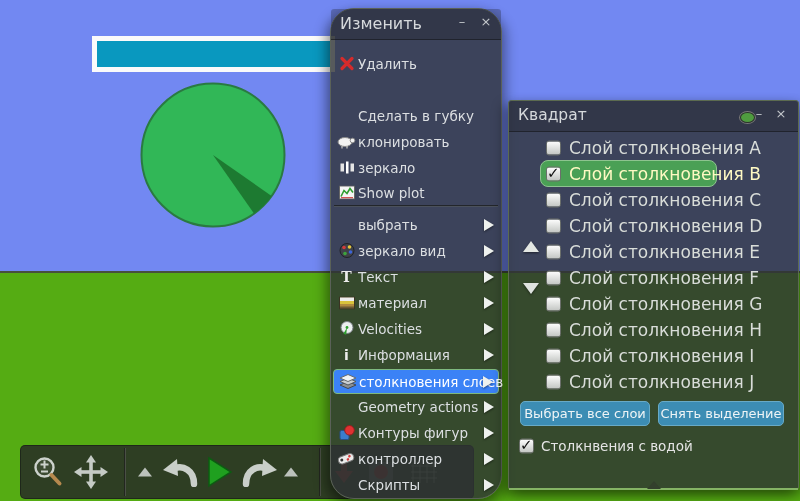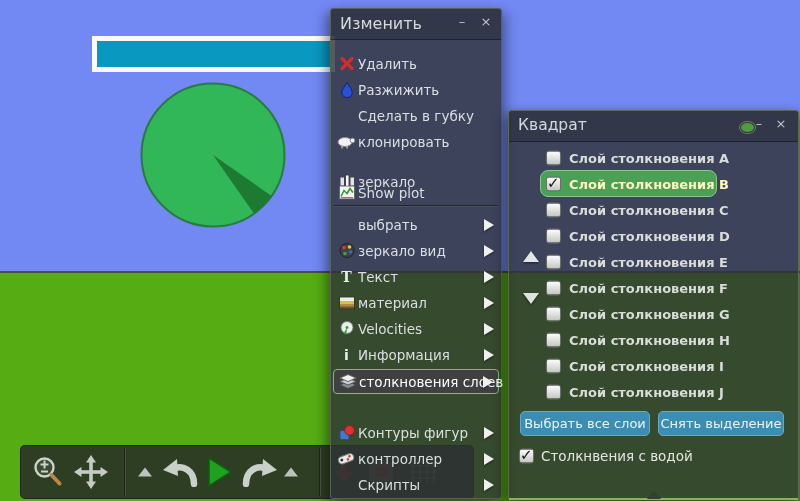--- a/index.html
+++ b/index.html
@@ -17,51 +17,51 @@
   .window{position:absolute;background:rgba(46,50,52,0.8);border:1px solid #5a6158;
           border-radius:3px;box-shadow:-5px 5px 12px rgba(0,0,0,0.35),5px 5px 12px rgba(0,0,0,0.3);
           color:#dcdfe2;}
   .titlebar{position:absolute;left:0;top:0;right:0;height:30px;
             background:rgba(24,26,30,0.28);border-bottom:1px solid rgba(18,20,24,0.55);
             border-radius:3px 3px 0 0;}
   .title{position:absolute;left:9px;top:5px;font-size:16px;color:#d6d9dc;white-space:nowrap;}
   .win-btn{position:absolute;top:4px;width:18px;height:18px;text-align:center;line-height:18px;
            font-size:13px;color:#c4c8cc;cursor:default;}
   
-  #edit-menu{left:330px;top:8px;width:170px;height:489px;}
+  #edit-menu{left:330px;top:8px;width:170px;height:489px;border-radius:24px;}
   .mi{position:absolute;left:2px;width:166px;height:25px;}
-  .mi.hl{background:#404040;border:1px solid #7fb97f;border-radius:4px;
+  .mi.hl{background:#3b82f6;border:1px solid #7fb97f;border-radius:4px;
          left:2px;width:164px;height:23px;}
   .mic{position:absolute;left:4px;top:50%;transform:translateY(-50%);width:19px;height:17px;
        display:flex;align-items:center;justify-content:center;}
   .mic.glyph{font-size:14px;font-weight:bold;color:#ececec;}
   .mic.glyph-serif{font-family:"DejaVu Serif","Liberation Serif",serif;}
   .mil{position:absolute;left:25px;top:50%;transform:translateY(-50%);
        font-size:13.5px;color:#dcdfe2;white-space:nowrap;}
   .mia{position:absolute;right:5px;top:50%;transform:translateY(-50%);width:0;height:0;
        border-left:10px solid #eef1ee;border-top:6.5px solid transparent;
        border-bottom:6.5px solid transparent;filter:drop-shadow(0 1px 1px rgba(0,0,0,0.5));}
   .msep{position:absolute;left:3px;width:164px;height:1px;background:#23262b;
         border-bottom:1px solid #4b515b;}
   
-  #square-panel{left:508px;top:110px;width:289px;height:388px;border-color:#5c6b50;}
+  #square-panel{left:508px;top:100px;width:289px;height:388px;border-color:#5c6b50;}
   #square-panel .bottom-edge{position:absolute;left:0;right:0;bottom:-1px;height:2px;background:#85b465;}
   .notch{position:absolute;left:50%;bottom:0;margin-left:-7px;width:0;height:0;
          border-left:7px solid transparent;border-right:7px solid transparent;
          border-bottom:8px solid #33402c;}
   .layer-row{position:absolute;height:24px;}
   .layer-hl{position:absolute;left:31px;top:59px;width:177px;height:27px;background:#4aa055;
             border:1px solid #8dc48f;border-radius:8px;box-sizing:border-box;}
   .cb{position:absolute;width:15px;height:15px;top:50%;transform:translateY(-50%);
       background:linear-gradient(180deg,#fdfdfd,#c3c6c3);border:1px solid #6b6f6b;
       border-radius:3px;box-sizing:border-box;}
   .cb .mark{position:absolute;left:0px;top:-4px;font-size:15px;font-weight:bold;color:#101010;}
   .layer-row .cb{left:37px;}
   .layer-label{position:absolute;left:60px;top:50%;transform:translateY(-50%);
-               font-size:13px;color:#d9ddd9;white-space:nowrap;font-weight:bold;}
+               font-size:17px;color:#d9ddd9;white-space:nowrap;}
   .scroll-arrow{position:absolute;left:14px;width:0;height:0;
                 border-left:8px solid transparent;border-right:8px solid transparent;
                 filter:drop-shadow(0 1px 1px rgba(0,0,0,0.5));}
   .scroll-up{top:140px;border-bottom:11px solid #e3e7e3;}
   .scroll-down{top:182px;border-top:11px solid #dfe3df;}
   .panel-btn{position:absolute;top:300px;height:25px;background:#3c8db4;border:1px solid #68aac6;
              border-radius:5px;box-sizing:border-box;color:#eef4f6;font-size:13px;
              display:flex;align-items:center;justify-content:center;white-space:nowrap;}
   .opt-row{position:absolute;left:0;height:24px;width:285px;}
   .opt-row .cb{left:10px;}
@@ -172,43 +172,35 @@
     </div>
 
     <div class="mi" style="top:42px">
       <span class="mic">
         <svg width="16" height="16">
             <path d="M3 3 L13 13 M13 3 L3 13" stroke="#d62b2b" stroke-width="3.2" stroke-linecap="round"></path>
           </svg>
       </span>
       <span class="mil">Удалить</span>
     </div>
-    <div class="mi" style="top:68px">
-      <span class="mic">
-        <svg width="14" height="17">
-            <path d="M7 1 C4.8 5.5 1.8 7.5 1.8 11 A5.2 5.2 0 0 0 12.2 11 C12.2 7.5 9.2 5.5 7 1 Z" fill="#2b50d8" stroke="#15246e"></path>
-          </svg>
-      </span>
-      <span class="mil">Разжижить</span>
-    </div>
     <div class="mi" style="top:94px">
       <span class="mil">Сделать в губку</span>
     </div>
     <div class="mi" style="top:120px">
       <span class="mic">
         <svg width="19" height="15">
             <ellipse cx="8" cy="7.5" rx="7" ry="4.5" fill="#f2f2f2" stroke="#8a8a8a"></ellipse>
             <circle cx="15.5" cy="6" r="2.3" fill="#f2f2f2" stroke="#8a8a8a"></circle>
             <line x1="5" y1="11.5" x2="5" y2="14" stroke="#b5b5b5" stroke-width="1.4"></line>
             <line x1="10" y1="11.5" x2="10" y2="14" stroke="#b5b5b5" stroke-width="1.4"></line>
           </svg>
       </span>
       <span class="mil">клонировать</span>
     </div>
-    <div class="mi" style="top:160px">
+    <div class="mi" style="top:146px">
       <span class="mic">
         <svg width="16" height="16">
             <rect x="1.5" y="4" width="3.5" height="8" fill="#e4e4e4"></rect>
             <rect x="7" y="2" width="2.5" height="12" fill="#ffffff"></rect>
             <rect x="11.5" y="4" width="3.5" height="8" fill="#e4e4e4"></rect>
           </svg>
       </span>
       <span class="mil">зеркало</span>
     </div>
     <div class="mi" style="top:171px">
@@ -276,20 +268,24 @@
     </div>
     <div class="mi hl" style="top:360px">
       <span class="mic">
         <svg width="18" height="16">
             <polygon points="9,8 17,11.5 9,15 1,11.5" fill="#8b9095" stroke="#45494d"></polygon>
             <polygon points="9,4.5 17,8 9,11.5 1,8" fill="#c9ced2" stroke="#55595d"></polygon>
             <polygon points="9,1 17,4.5 9,8 1,4.5" fill="#f0f3f5" stroke="#666a6e"></polygon>
           </svg>
       </span>
       <span class="mil" style="color:#ffffff">столкновения слоев</span>
+      <span class="mia"></span>
+    </div>
+    <div class="mi" style="top:385px">
+      <span class="mil">Geometry actions</span>
       <span class="mia"></span>
     </div>
     <div class="mi" style="top:411px">
       <span class="mic">
         <svg width="16" height="16">
             <rect x="1" y="6" width="9" height="9" rx="1.5" fill="#3b7ccc" stroke="#274f86"></rect>
             <circle cx="10.5" cy="5.8" r="4.8" fill="#e03232" stroke="#8e1f1f"></circle>
           </svg>
       </span>
       <span class="mil">Контуры фигур</span>

